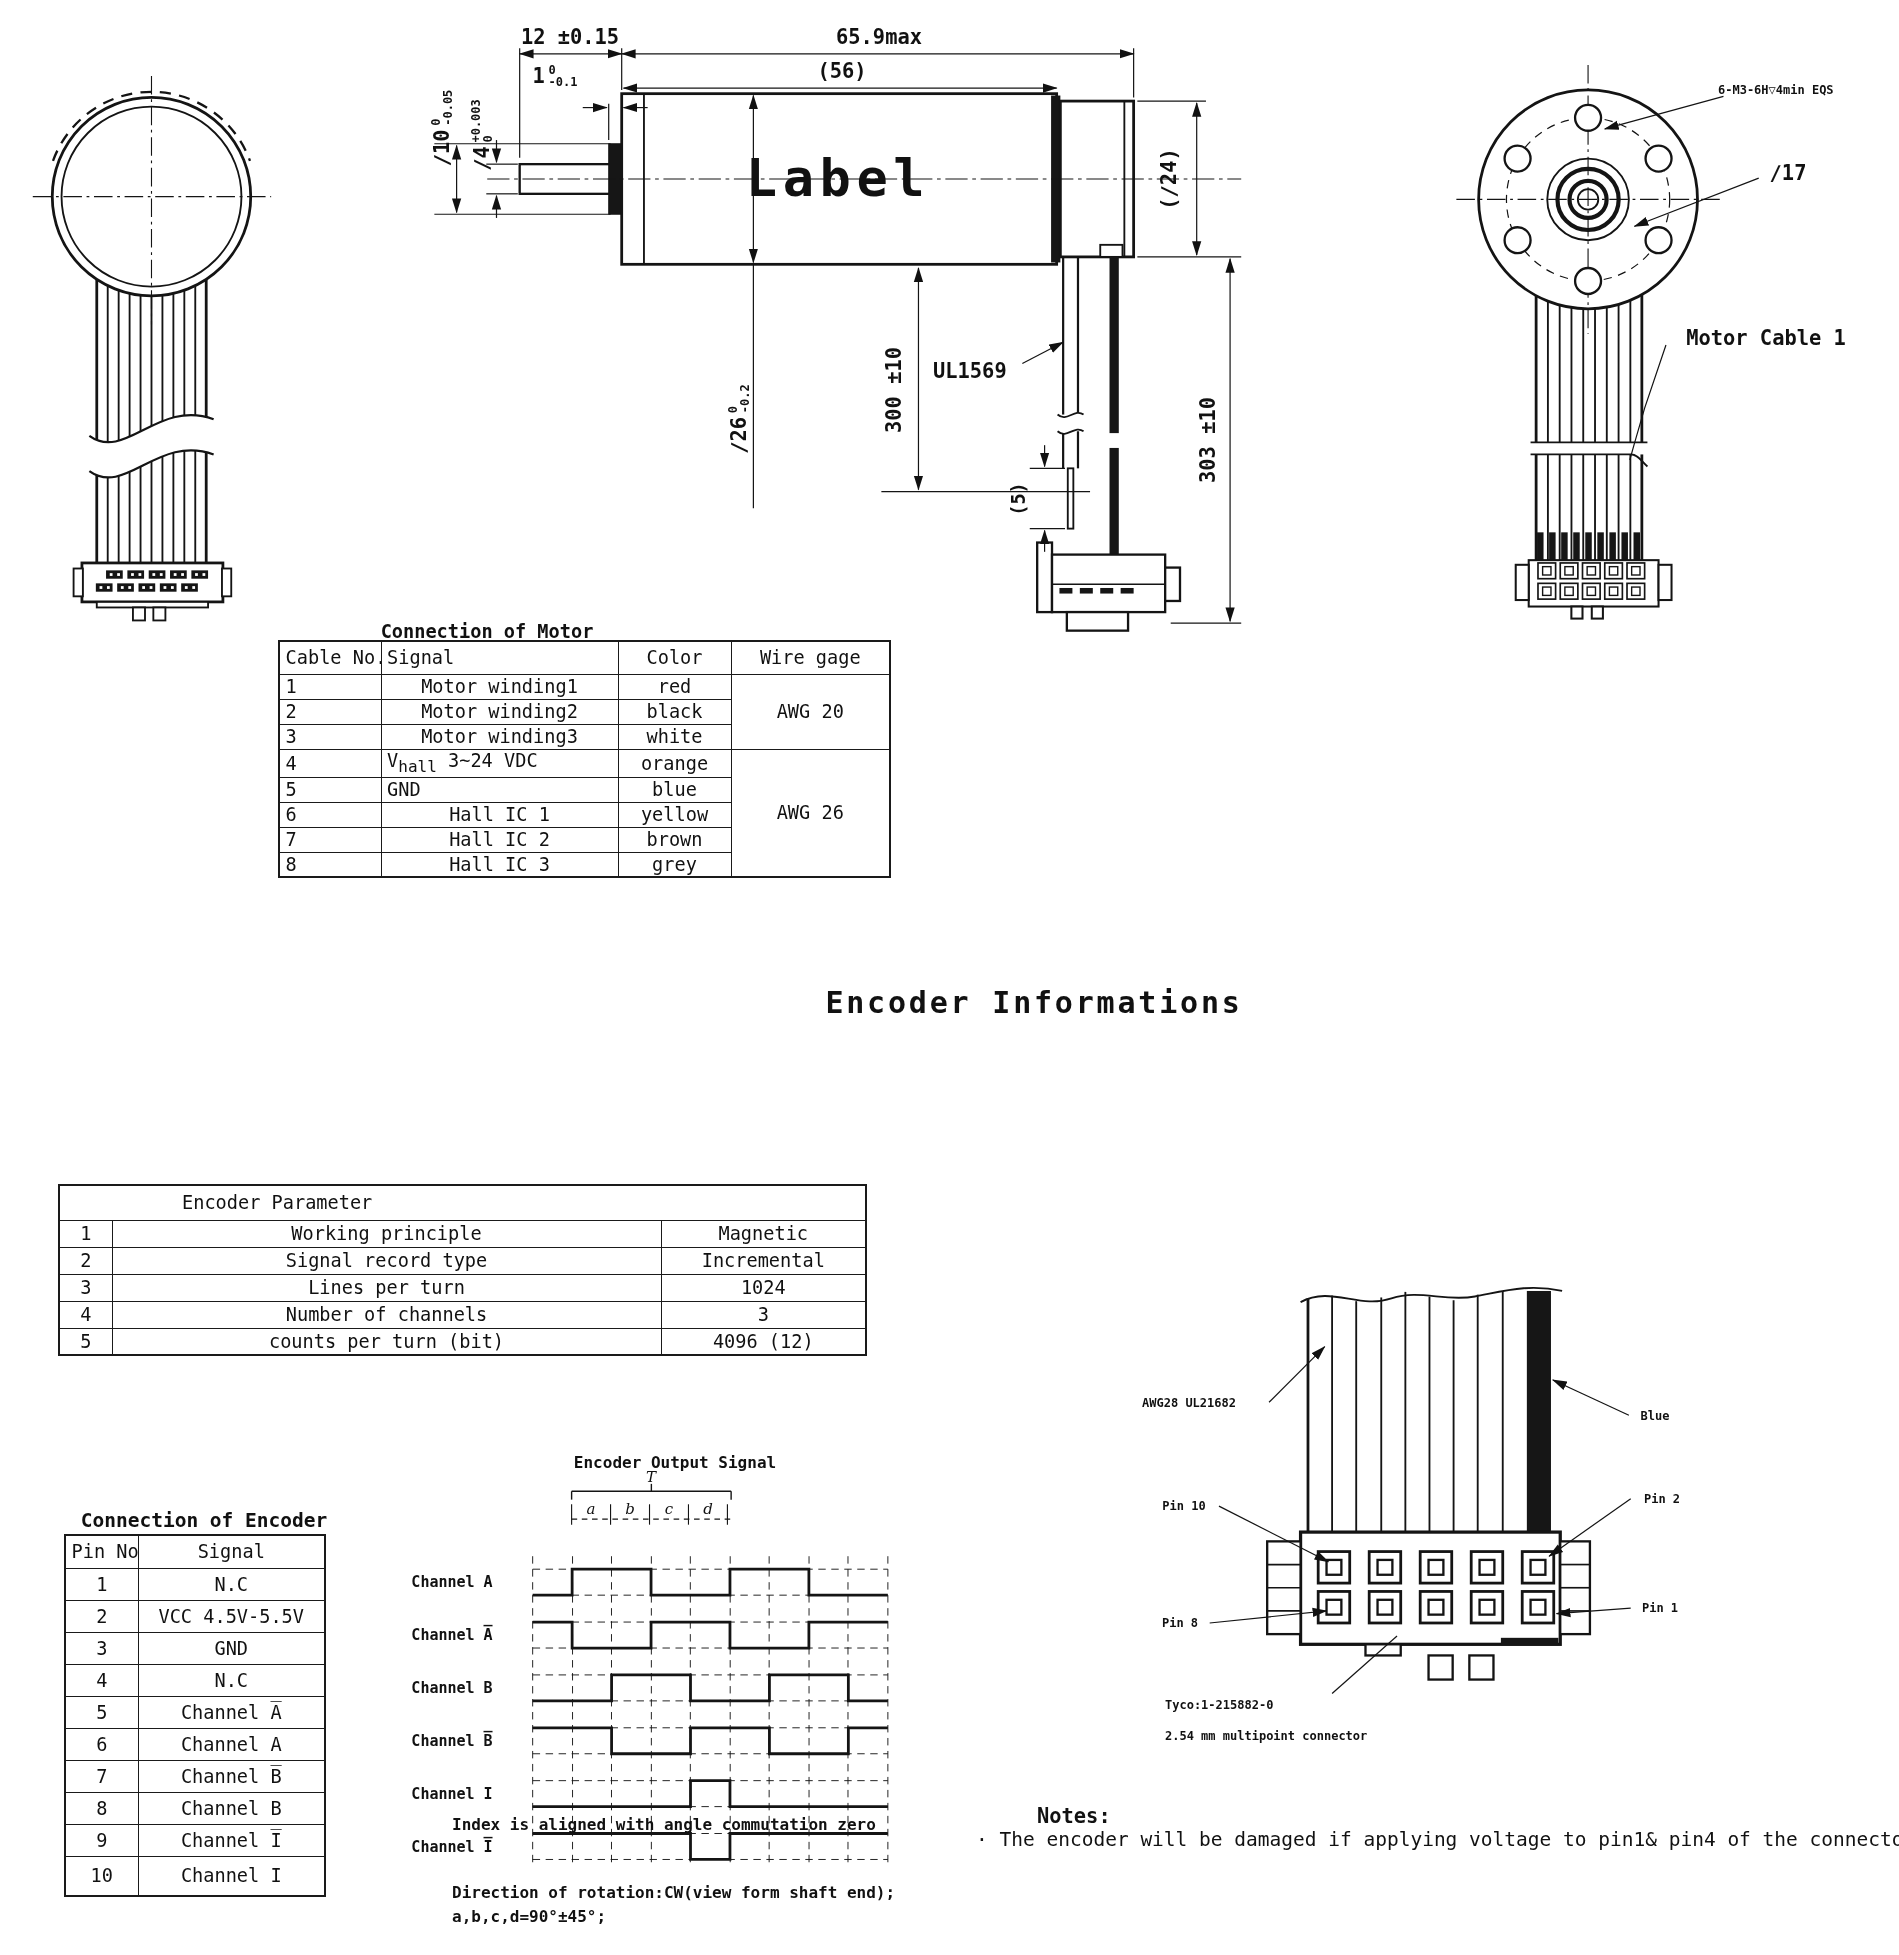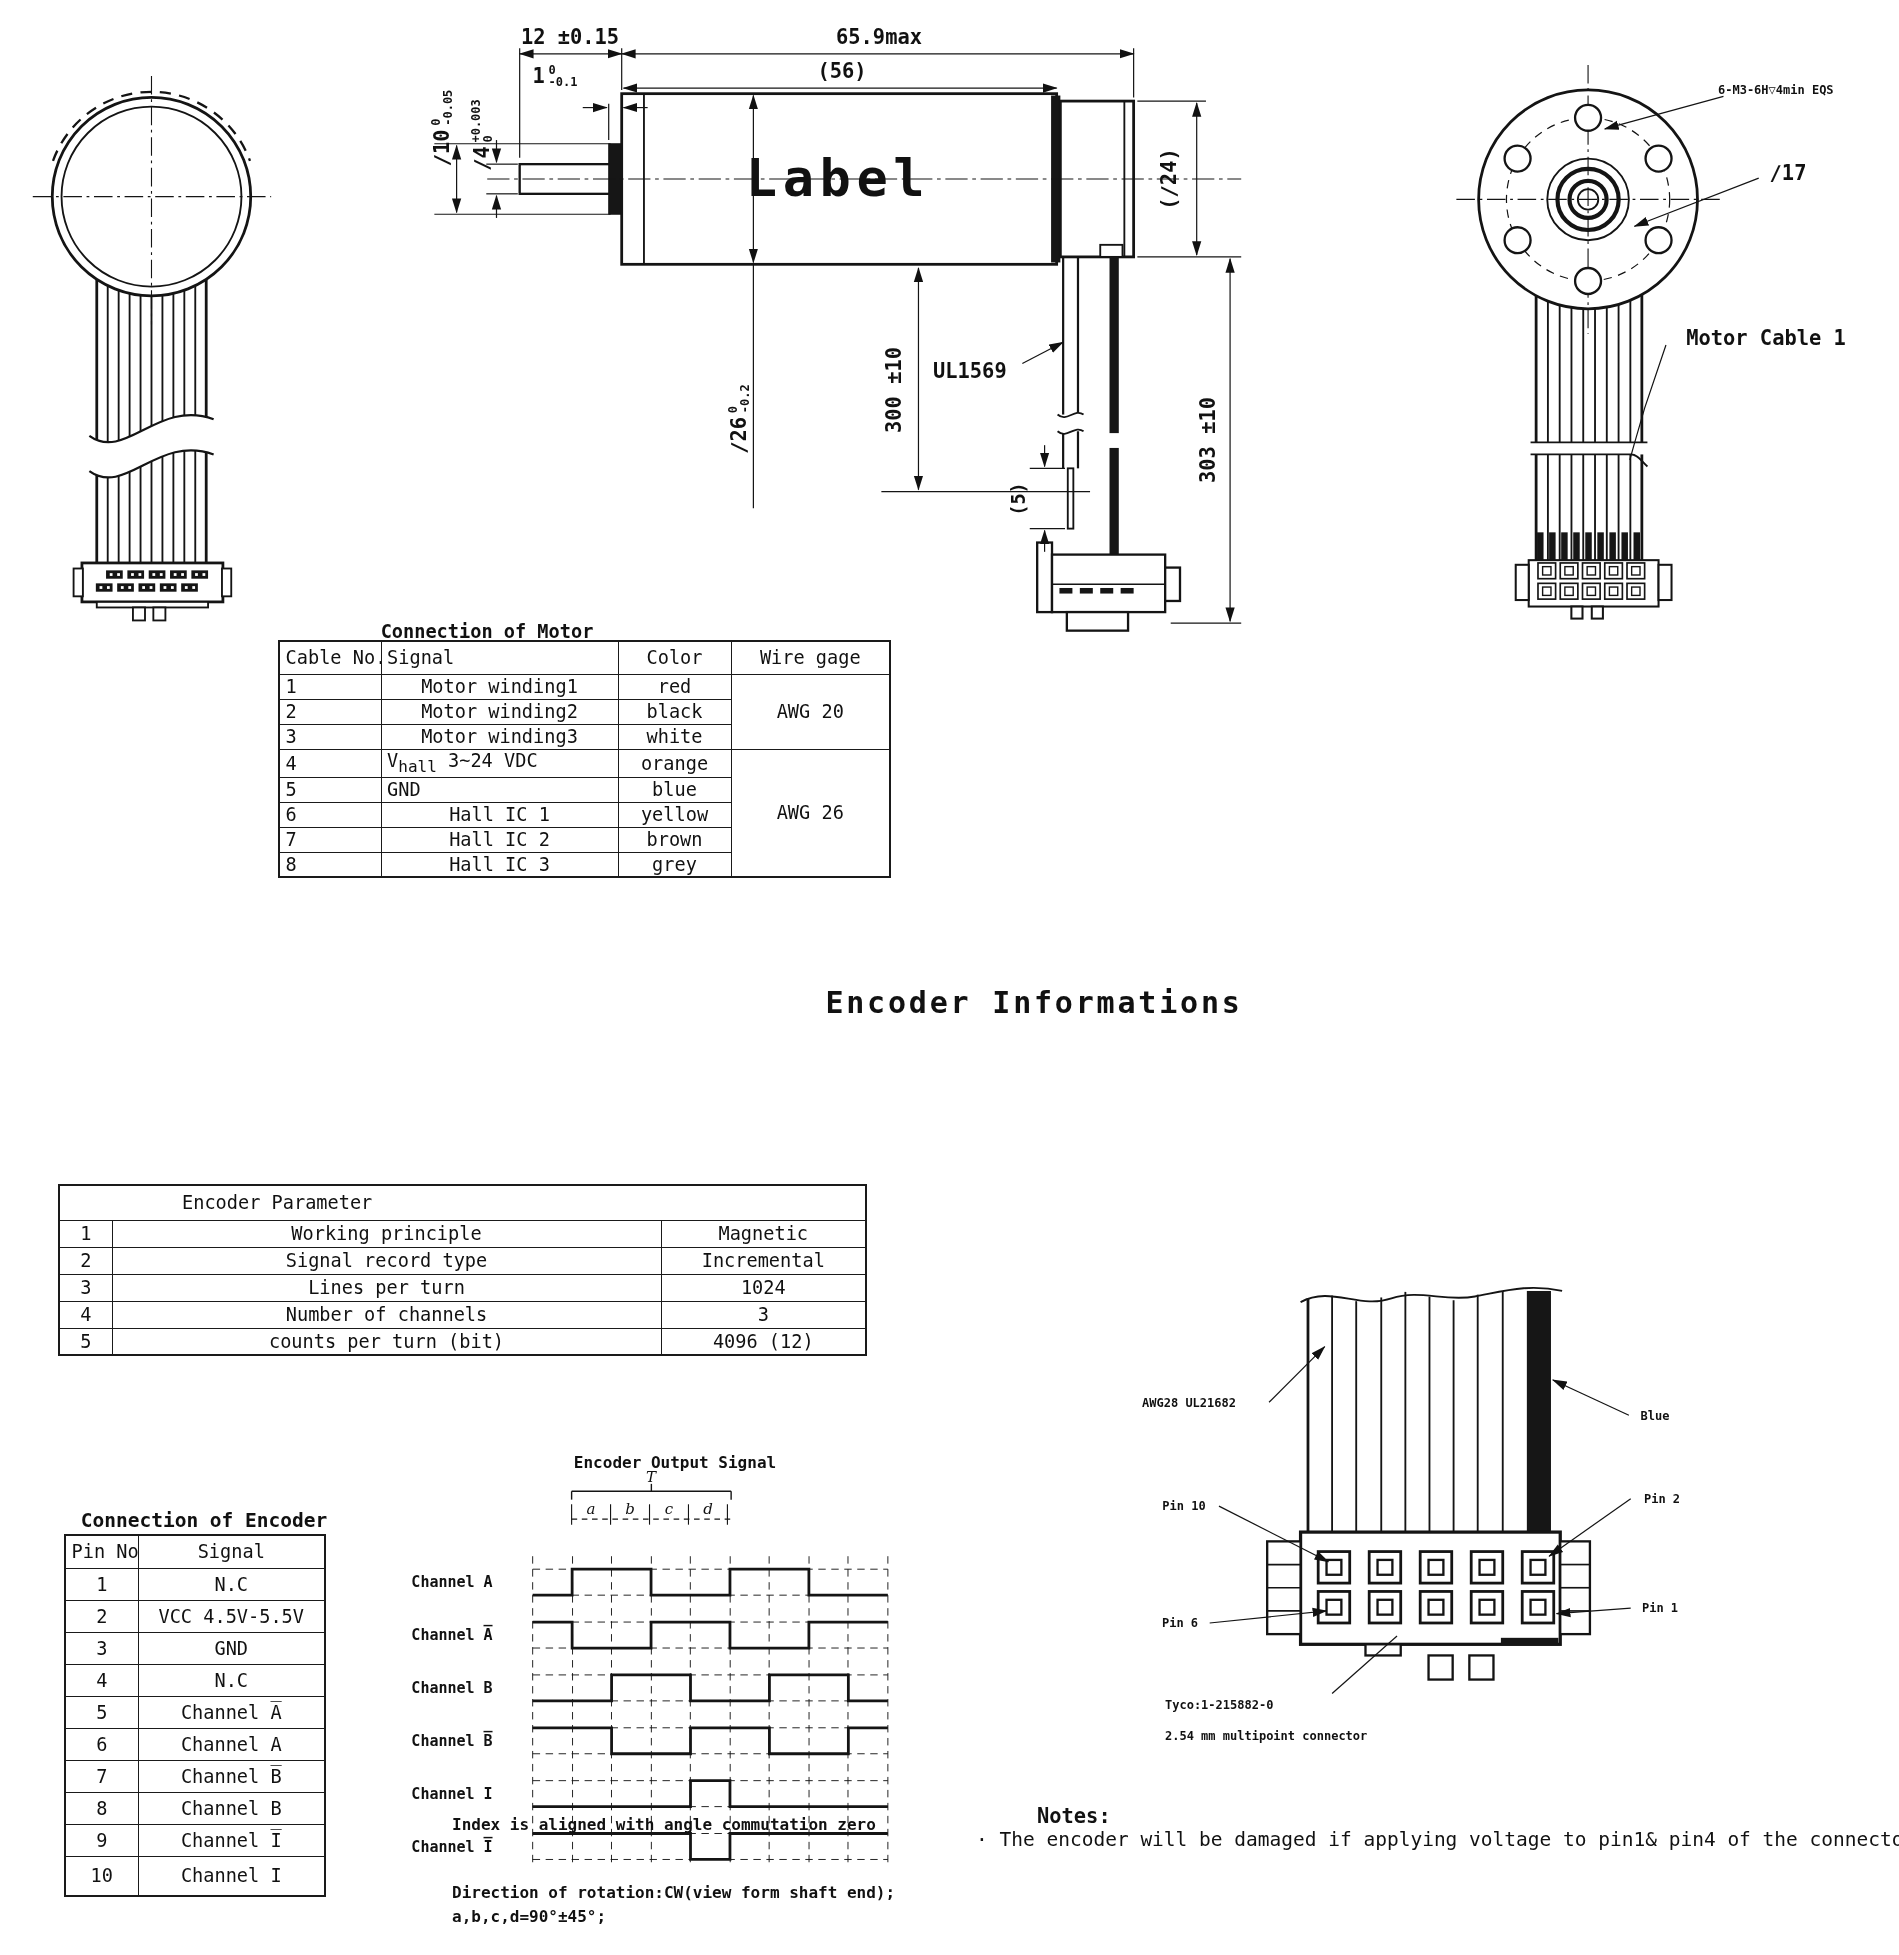--- a/index.html
+++ b/index.html
@@ -608,21 +608,21 @@
 <div class="t ctr wvlabel" style="left:452px;top:1794px;">Channel I</div>
 <div class="t ctr wvlabel" style="left:452px;top:1847px;">Channel I̅</div>
 <div class="t lft wvnote" style="left:452px;top:1892px;">Direction of rotation:CW(view form shaft end);</div>
 <div class="t lft wvnote" style="left:452px;top:1916px;">a,b,c,d=90°±45°;</div>
 <div class="t lft wvnote" style="left:452px;top:1824px;">Index is aligned with angle commutation zero</div>
 
 <div class="t ctr dim small" style="left:1189px;top:1403px;">AWG28 UL21682</div>
 <div class="t ctr dim small" style="left:1655px;top:1416px;">Blue</div>
 <div class="t ctr dim small" style="left:1184px;top:1506px;">Pin 10</div>
 <div class="t ctr dim small" style="left:1662px;top:1499px;">Pin 2</div>
-<div class="t ctr dim small" style="left:1180px;top:1623px;">Pin 6</div>
+<div class="t ctr dim small" style="left:1180px;top:1623px;">Pin 8</div>
 <div class="t ctr dim small" style="left:1660px;top:1608px;">Pin 1</div>
 <div class="t lft dim small" style="left:1165px;top:1705px;">Tyco:1-215882-0</div>
 <div class="t lft dim small" style="left:1165px;top:1736px;">2.54 mm multipoint connector</div>
 
 <div class="t lft" style="left:1037px;top:1816px;font-size:20.4px;font-weight:bold;">Notes:</div>
 <div class="t lft note" style="left:976px;top:1839px;"><span>·</span> <span>The encoder will be damaged if applying voltage to pin1&amp; pin4 of the connector.</span></div>
 
 </div>
 
 

